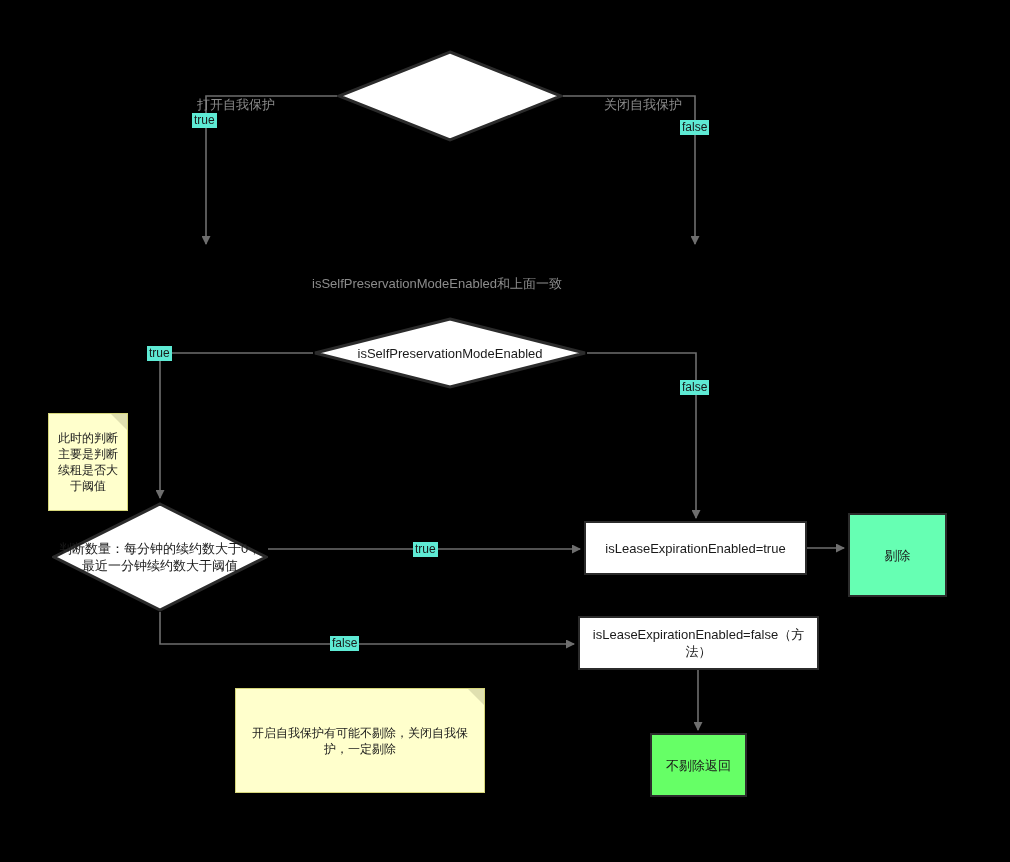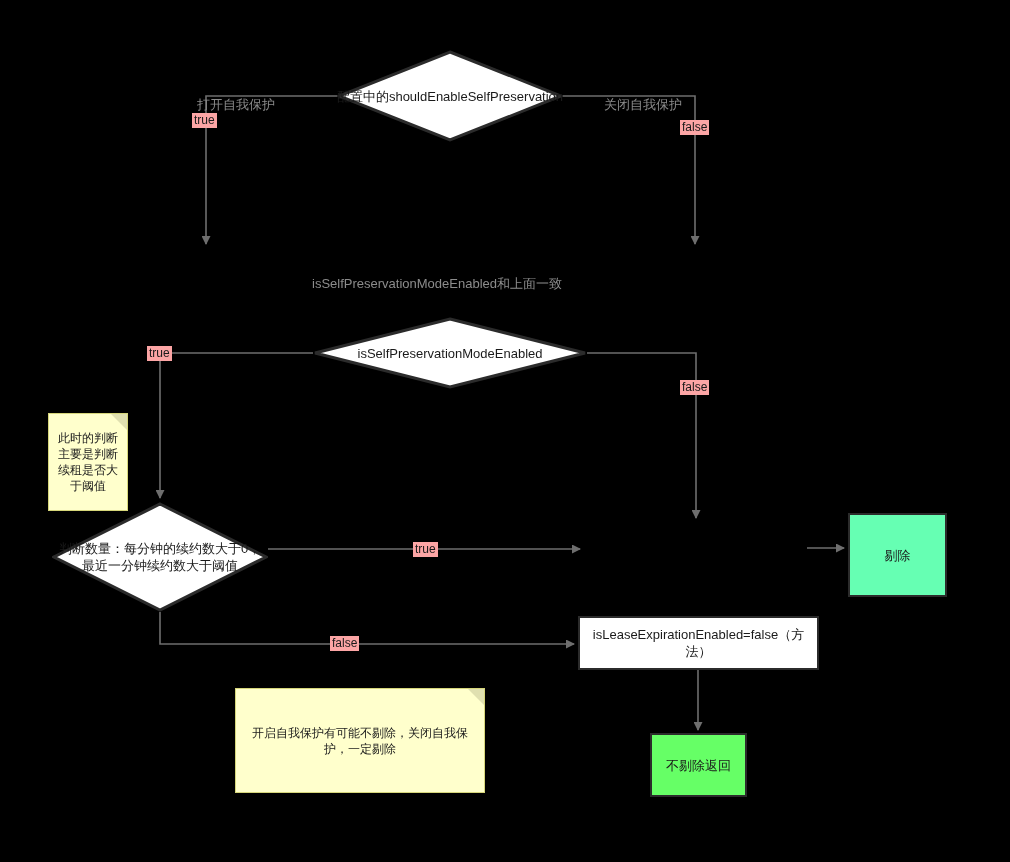--- a/index.html
+++ b/index.html
@@ -94,21 +94,21 @@
     right: 0;
     top: 0;
     width: 0;
     height: 0;
     border-left: 16px solid transparent;
     border-top: 16px solid #e0e0b0;
   }
   
   .elabel {
     position: absolute;
-    background: #fca5a5;
+    background: #5eead4;
     color: #1a1a1a;
     font-size: 12px;
     line-height: 15px;
     padding: 0 2px;
     white-space: nowrap;
   }
   
   .anno {
     position: absolute;
     color: #8c8c8c;
@@ -143,21 +143,20 @@
 
     <path d="M 807,548 L 844,548" fill="none" stroke="#6e6e6e" stroke-width="1.6" marker-end="url(#arrow)"></path>
 
     <path d="M 698,670 L 698,730" fill="none" stroke="#6e6e6e" stroke-width="1.6" marker-end="url(#arrow)"></path>
   </svg>
 
   <div class="diamond" style="left:337px; top:50px; width:226px; height:92px;">
     <svg class="dshape" viewBox="0 0 226 92" preserveAspectRatio="none" xmlns="http://www.w3.org/2000/svg">
       <polygon points="113,2 224,46 113,90 2,46" fill="#ffffff" stroke="#2b2b2b" stroke-width="3"></polygon>
     </svg>
-    <div class="dlabel">配置中的shouldEnableSelfPreservation</div>
   </div>
 
   <div class="anno" style="left:197px; top:96px;">打开自我保护</div>
   <div class="anno" style="left:604px; top:96px;">关闭自我保护</div>
 
   <div class="elabel" style="left:192px; top:113px;">true</div>
   <div class="elabel" style="left:680px; top:120px;">false</div>
 
   <div class="anno" style="left:312px; top:275px;">isSelfPreservationModeEnabled和上面一致</div>
 
@@ -179,20 +178,23 @@
   <div class="diamond" style="left:52px; top:502px; width:216px; height:110px;">
     <svg class="dshape" viewBox="0 0 216 110" preserveAspectRatio="none" xmlns="http://www.w3.org/2000/svg">
       <polygon points="108,2 214,55 108,108 2,55" fill="#ffffff" stroke="#2b2b2b" stroke-width="3"></polygon>
     </svg>
     <div class="dlabel wrap">判断数量：每分钟的续约数大于0，最近一分钟续约数大于阈值</div>
   </div>
 
   <div class="elabel" style="left:413px; top:542px;">true</div>
   <div class="elabel" style="left:330px; top:636px;">false</div>
 
+  <div class="node rect" style="left:584px; top:521px; width:223px; height:54px;">
+    <span>isLeaseExpirationEnabled=true</span>
+  </div>
 
   <div class="node rect mint" style="left:848px; top:513px; width:99px; height:84px;">
     <span>剔除</span>
   </div>
 
   <div class="node rect" style="left:578px; top:616px; width:241px; height:54px;">
     <span>isLeaseExpirationEnabled=false（方法）</span>
   </div>
 
   <div class="node rect green" style="left:650px; top:733px; width:97px; height:64px;text-align:center;">

